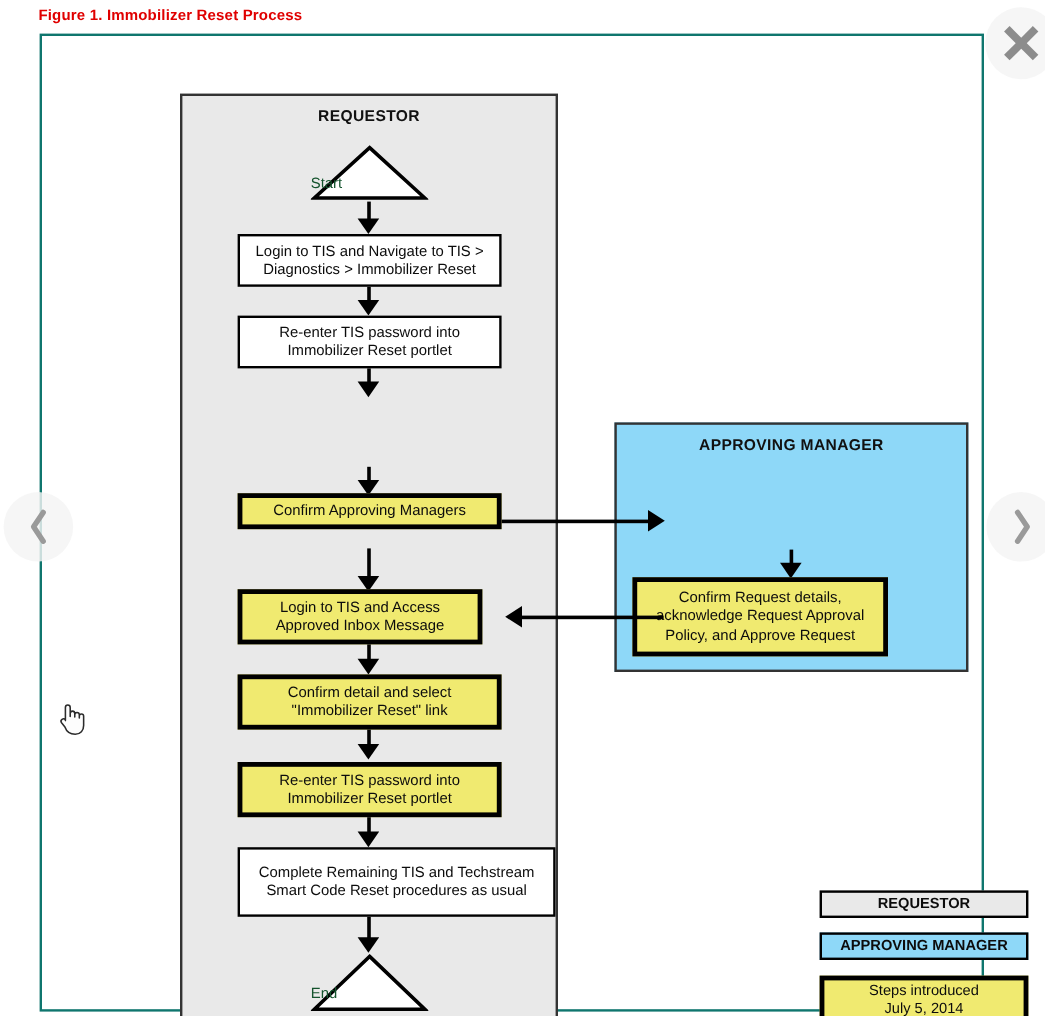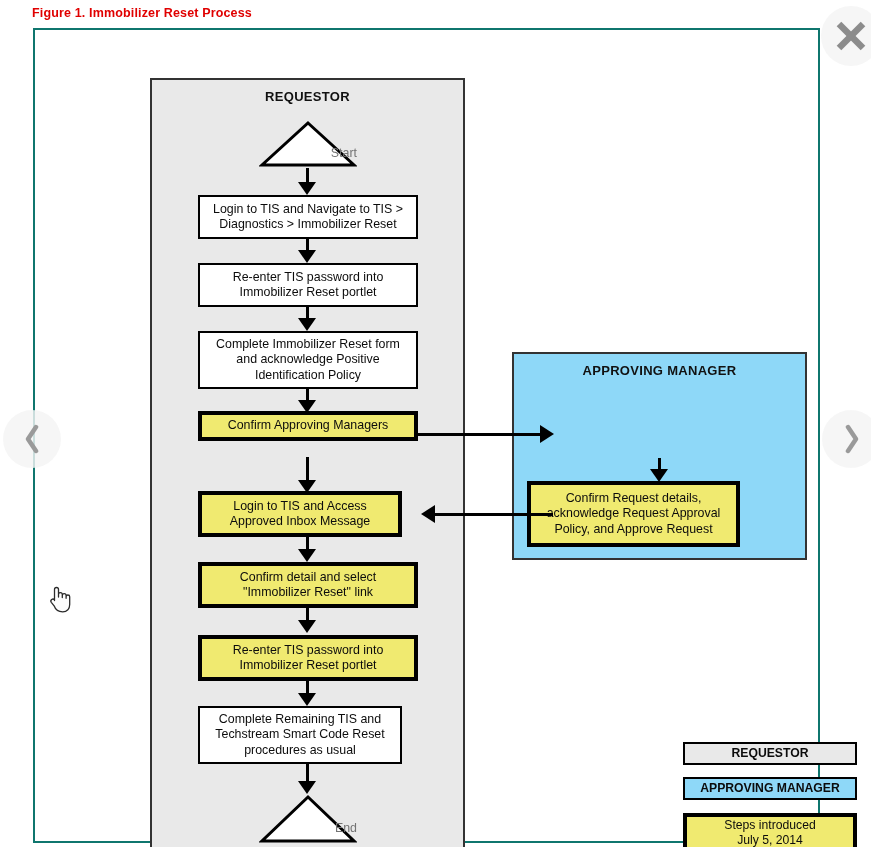--- a/index.html
+++ b/index.html
@@ -45,22 +45,22 @@
     font-size:12.4px;
     padding:2px 6px;
   }
   .node.plain{background:#ffffff;border:2px solid #000;}
   .node.hl{background:#f0ea70;border:4px solid #000;}
 
   
   .tri{position:absolute;}
   .tri svg{display:block;}
   .tri-label{
-    position:absolute;left:0;right:0;text-align:right;
-    font-size:12.4px;color:#737373;
+    position:absolute;left:0;right:0;text-align:left;
+    font-size:12.4px;color:#14532d;
   }
 
   
   .conn{position:absolute;background:#000;}
   .v-line{width:3px;}
   .h-line{height:3px;}
   .arrow-down{
     position:absolute;width:0;height:0;
     border-left:9px solid transparent;border-right:9px solid transparent;
     border-top:13px solid #000;
@@ -131,23 +131,20 @@
   </div>
   <div class="conn v-line" style="left:271px;top:209px;height:13px;"></div>
   <div class="arrow-down" style="left:263px;top:220px;"></div>
 
   <div class="node plain" id="node-step-2" style="left:163px;top:233px;width:220px;height:44px;">
     <span>Re-enter TIS password into Immobilizer Reset portlet</span>
   </div>
   <div class="conn v-line" style="left:271px;top:277px;height:13px;"></div>
   <div class="arrow-down" style="left:263px;top:288px;"></div>
 
-  <div class="node plain" id="node-step-3" style="left:163px;top:301px;width:220px;height:58px;">
-    <span>Complete Immobilizer Reset form and acknowledge Positive Identification Policy</span>
-  </div>
   <div class="conn v-line" style="left:271px;top:359px;height:13px;"></div>
   <div class="arrow-down" style="left:263px;top:370px;"></div>
 
   <div class="node hl" id="node-step-4" style="left:163px;top:381px;width:220px;height:30px;">
     <span>Confirm Approving Managers</span>
   </div>
 
   <div class="conn v-line" style="left:271px;top:427px;height:26px;"></div>
   <div class="arrow-down" style="left:263px;top:450px;"></div>
 
@@ -162,21 +159,21 @@
   </div>
   <div class="conn v-line" style="left:271px;top:578px;height:14px;"></div>
   <div class="arrow-down" style="left:263px;top:590px;"></div>
 
   <div class="node hl" id="node-step-7" style="left:163px;top:605px;width:220px;height:46px;">
     <span>Re-enter TIS password into Immobilizer Reset portlet</span>
   </div>
   <div class="conn v-line" style="left:271px;top:651px;height:14px;"></div>
   <div class="arrow-down" style="left:263px;top:663px;"></div>
 
-  <div class="node plain" id="node-step-8" style="left:163px;top:676px;width:204px;height:58px;">
+  <div class="node plain" id="node-step-8" style="left:163px;top:676px;width:265px;height:58px;">
     <span>Complete Remaining TIS and Techstream Smart Code Reset procedures as usual</span>
   </div>
   <div class="conn v-line" style="left:271px;top:734px;height:20px;"></div>
   <div class="arrow-down" style="left:263px;top:751px;"></div>
 
   <div class="tri" id="node-end" style="left:224px;top:764px;width:98px;height:50px;">
     <svg width="98" height="50" viewBox="0 0 98 50">
       <polygon points="49,3 95,47 3,47" fill="#ffffff" stroke="#000" stroke-width="3"></polygon>
     </svg>
     <div class="tri-label" style="top:27px;">End</div>

